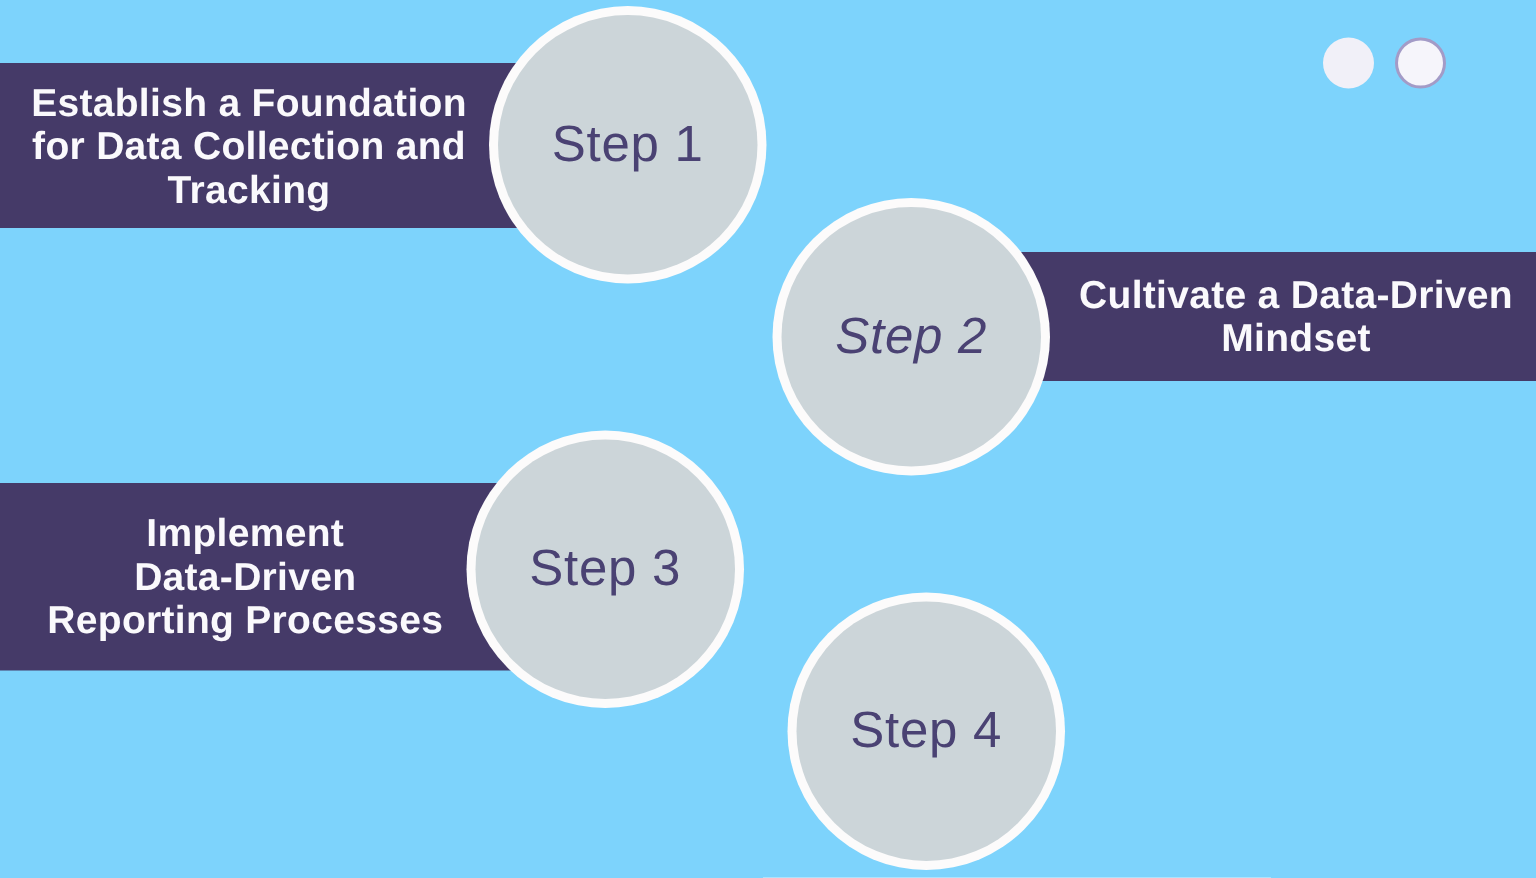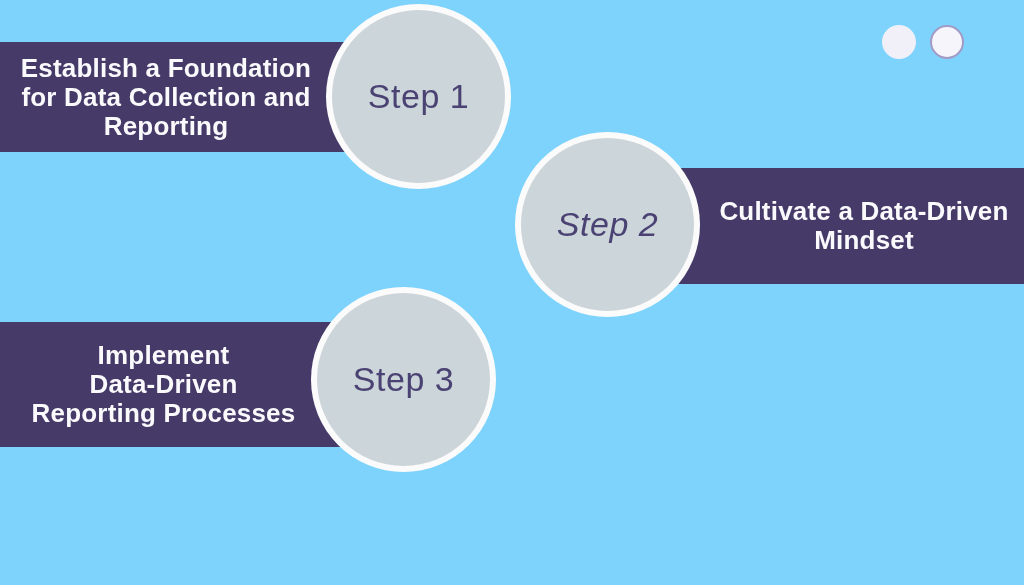--- a/index.html
+++ b/index.html
@@ -28,21 +28,21 @@
     text-align: center;
     font-size: 26px;
     font-weight: 600;
     line-height: 29px;
     letter-spacing: 0.2px;
     z-index: 1;
   }
   .banner .line { white-space: nowrap; }
 
   .banner-1 { left: 0;     top: 42px;  width: 420px; height: 110px; padding-right: 88px; box-sizing: border-box; }
-  .banner-2 { left: 608px; top: 168px; width: 416px; height: 116px; padding-left: 96px;  box-sizing: border-box; }
+  .banner-2 { left: 608px; top: 168px; width: 416px; height: 86px; padding-left: 96px;  box-sizing: border-box; }
   .banner-3 { left: 0;     top: 322px; width: 405px; height: 125px; padding-right: 78px; box-sizing: border-box; }
   .banner-4 { left: 618px; top: 433px; width: 406px; height: 113px; padding-left: 92px;  box-sizing: border-box; }
 
   
   .circle {
     position: absolute;
     width: 173px;
     height: 173px;
     border-radius: 50%;
     background: #ccd5d9;
@@ -78,21 +78,21 @@
 <body>
 
 <div class="canvas">
 
   <div class="dot dot-filled"></div>
   <div class="dot dot-outline"></div>
 
   <div class="banner banner-1">
     <div class="line">Establish a Foundation</div>
     <div class="line">for Data Collection and</div>
-    <div class="line">Reporting</div>
+    <div class="line">Tracking</div>
   </div>
   <div class="circle circle-1">
     <span>Step 1</span>
   </div>
 
   <div class="banner banner-2">
     <div class="line">Cultivate a Data-Driven</div>
     <div class="line">Mindset</div>
   </div>
   <div class="circle circle-2">
@@ -101,14 +101,17 @@
 
   <div class="banner banner-3">
     <div class="line">Implement</div>
     <div class="line">Data-Driven</div>
     <div class="line">Reporting Processes</div>
   </div>
   <div class="circle circle-3">
     <span>Step 3</span>
   </div>
 
+  <div class="circle circle-4">
+    <span>Step 4</span>
+  </div>
 
 </div>
 
 </body></html>

